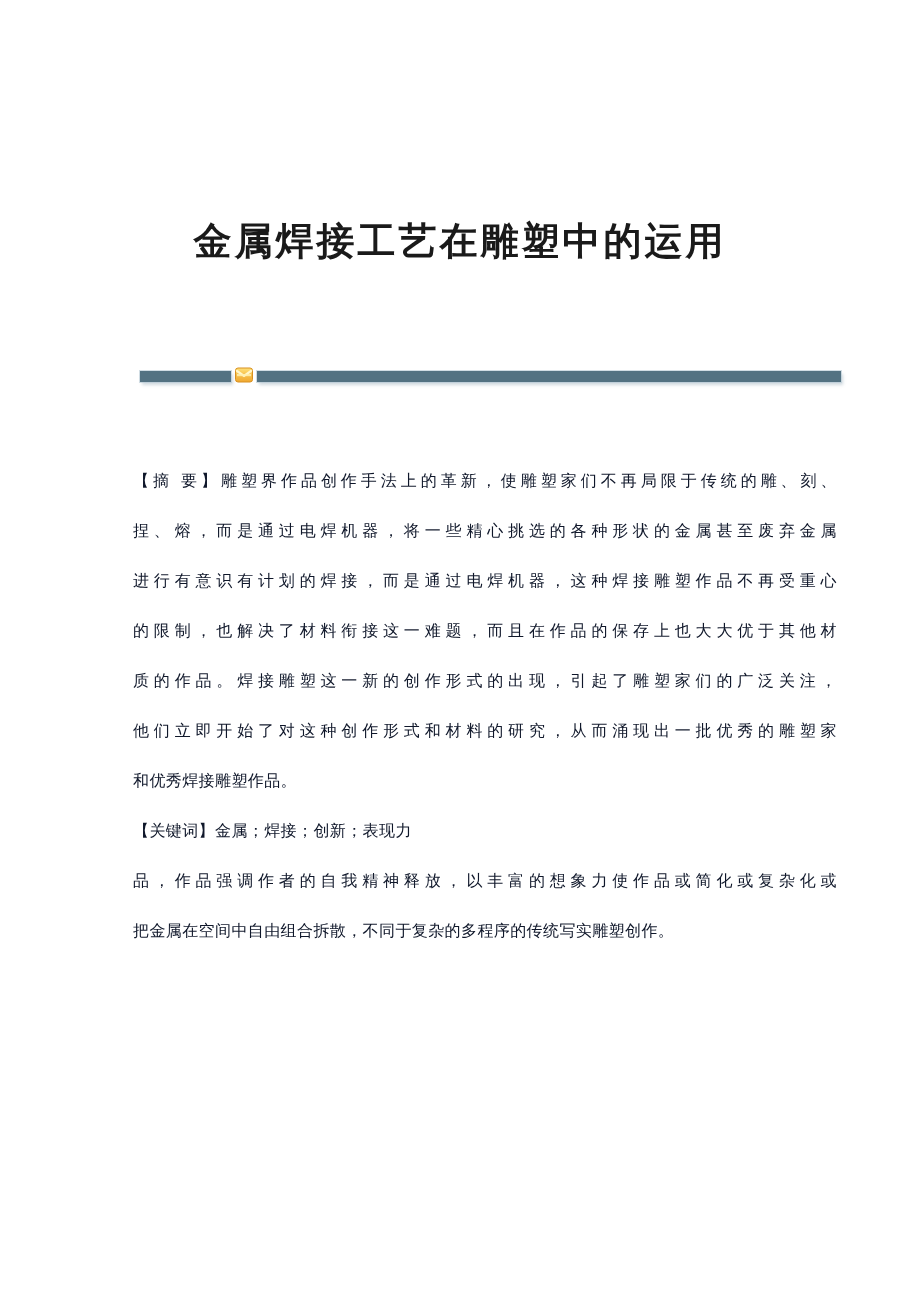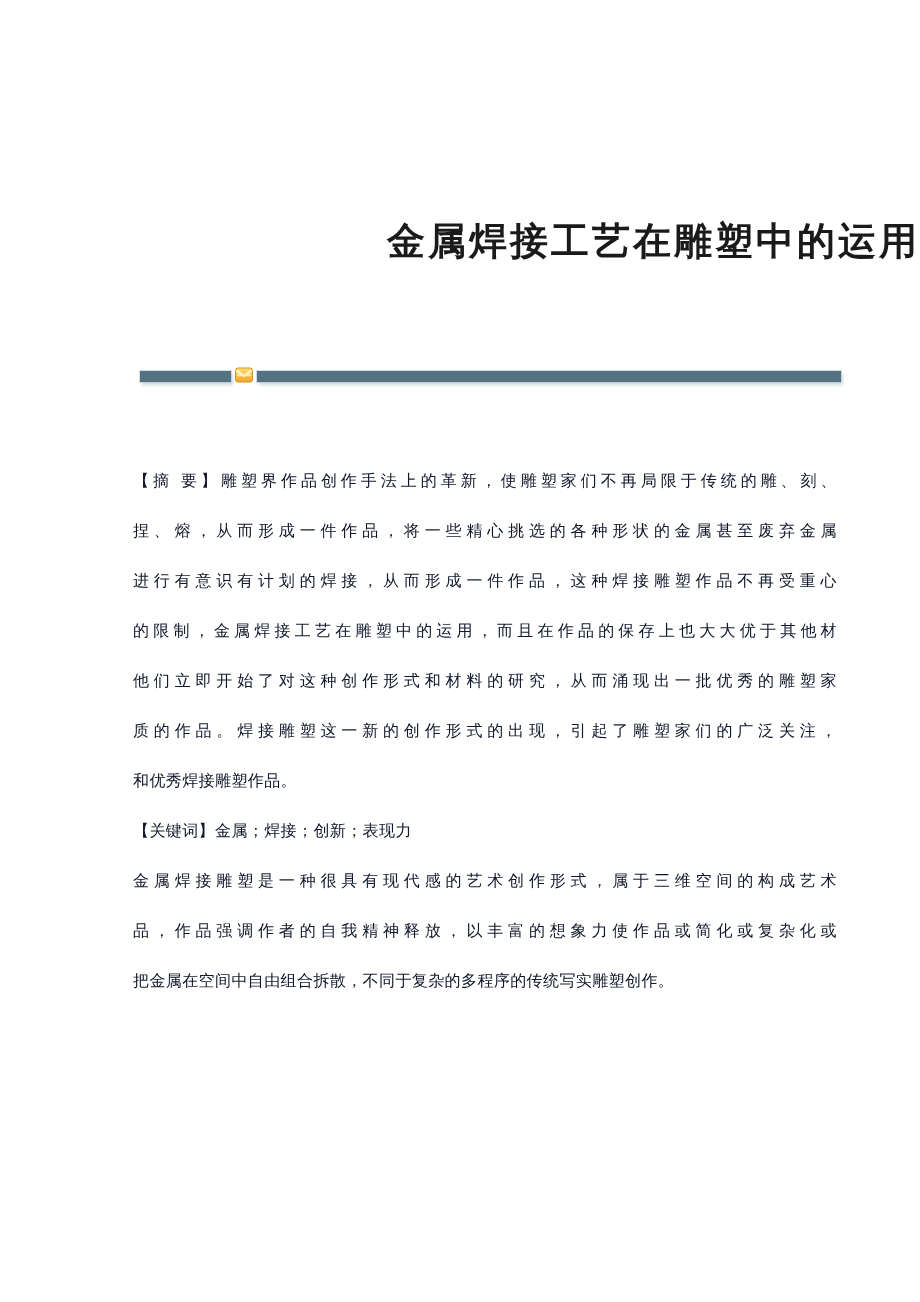--- a/index.html
+++ b/index.html
@@ -13,21 +13,21 @@
     position: relative;
     font-family: "Liberation Serif", "DejaVu Serif", serif;
     color: #222222;
     overflow: hidden;
   }
   .doc-title {
     position: absolute;
     top: 216px;
     left: 0;
     width: 920px;
-    text-align: right;
+    text-align: center;
     font-size: 38px;
     font-weight: bold;
     letter-spacing: 3px;
     color: #1a1a1a;
     font-family: Liberation Mono, monospace;
   }
   .divider {
     position: absolute;
     top: 370px;
     left: 140px;
@@ -94,23 +94,22 @@
       <rect x="0.5" y="1" width="17" height="14" rx="2.5" fill="url(#gold)" stroke="#D89020" stroke-width="1"></rect>
       <path d="M2 4 L9 9 L16 4" fill="none" stroke="#FFF6CC" stroke-width="2.2" stroke-linecap="round"></path>
       <rect x="2" y="7" width="14" height="2.2" fill="#FFF0B0" opacity="0.85"></rect>
     </svg>
   </div>
   <div class="bar-seg bar-right"></div>
 </div>
 
 <div class="content">
   <div class="line just">【摘 要】雕塑界作品创作手法上的革新，使雕塑家们不再局限于传统的雕、刻、</div>
-  <div class="line just">捏、熔，从而形成一件作品，将一些精心挑选的各种形状的金属甚至废弃金属</div>
-  <div class="line just">进行有意识有计划的焊接，从而形成一件作品，这种焊接雕塑作品不再受重心</div>
-  <div class="line just">的限制，金属焊接工艺在雕塑中的运用，而且在作品的保存上也大大优于其他材</div>
+  <div class="line just">捏、熔，而是通过电焊机器，将一些精心挑选的各种形状的金属甚至废弃金属</div>
+  <div class="line just">进行有意识有计划的焊接，而是通过电焊机器，这种焊接雕塑作品不再受重心</div>
+  <div class="line just">的限制，也解决了材料衔接这一难题，而且在作品的保存上也大大优于其他材</div>
+  <div class="line just">质的作品。焊接雕塑这一新的创作形式的出现，引起了雕塑家们的广泛关注，</div>
   <div class="line just">他们立即开始了对这种创作形式和材料的研究，从而涌现出一批优秀的雕塑家</div>
-  <div class="line just">质的作品。焊接雕塑这一新的创作形式的出现，引起了雕塑家们的广泛关注，</div>
   <div class="line left">和优秀焊接雕塑作品。</div>
   <div class="line left">【关键词】金属；焊接；创新；表现力</div>
-  <div class="line just">金属焊接雕塑是一种很具有现代感的艺术创作形式，属于三维空间的构成艺术</div>
   <div class="line just">品，作品强调作者的自我精神释放，以丰富的想象力使作品或简化或复杂化或</div>
   <div class="line left">把金属在空间中自由组合拆散，不同于复杂的多程序的传统写实雕塑创作。</div>
 </div>
 
 </body></html>

